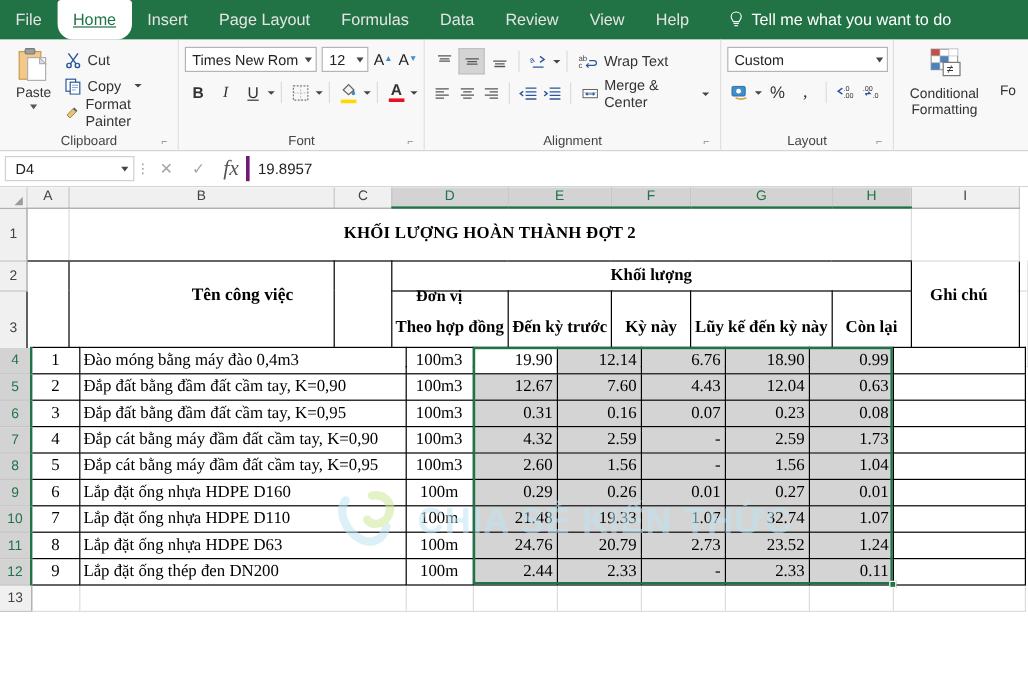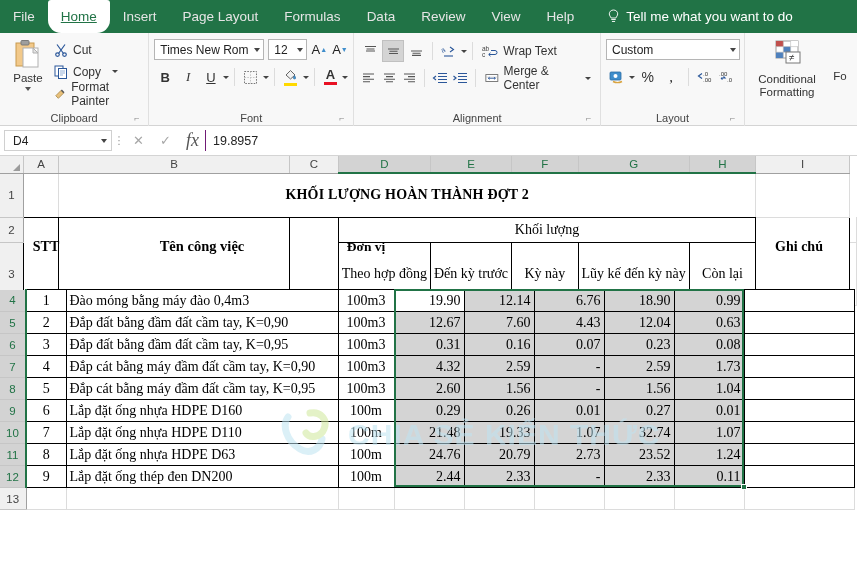--- a/index.html
+++ b/index.html
@@ -204,21 +204,21 @@
   }
   .fb-icons { display: flex; align-items: center; gap: 2px; }
   .fb-ic {
     width: 25px; height: 21px;
     display: flex; align-items: center; justify-content: center;
     color: #a6a6a6; font-size: 13px; cursor: pointer;
   }
   .fb-ic.fx { color: #555; font-style: italic; font-family: "Liberation Serif", serif; font-size: 18px; }
   .fb-input {
     flex: 1; height: 21px;
-    border-left: 1px solid #701a75;
+    border-left: 3px solid #701a75;
     display: flex; align-items: center;
     padding-left: 7px;
     font-size: 12.5px; color: #222;
     cursor: text;
   }
 
   
   .gridwrap { position: relative; width: 857px; height: 408px; background: #fff; overflow: hidden; }
   table.grid { border-collapse: collapse; table-layout: fixed; }
   .colhdr-row td, .colhdr-row th {
@@ -285,21 +285,21 @@
   .tb-r { border-right: 1px solid #000 !important; }
   .tb-t { border-top: 1px solid #000 !important; }
   .tb-b { border-bottom: 1px solid #000 !important; }
   .ctr { text-align: center; }
   .rgt { text-align: right; padding-right: 7px; }
   .lft { text-align: left; padding-left: 5px; }
   .bold { font-weight: bold; }
   .sel { background: #d4d4d4 !important; }
   .active-cell { background: #ffffff !important; }
   .title-cell { font-weight: bold; font-size: 15px; letter-spacing: .2px; }
-  .hdr-cell { font-weight: normal; font-size: 13.5px; line-height: 15px; white-space: normal; }
+  .hdr-cell { font-weight: bold; font-size: 13.5px; line-height: 15px; white-space: normal; }
 
   
   .selbox {
     position: absolute;
     border: 2px solid #217346;
     pointer-events: none;
     z-index: 5;
   }
   .selhandle {
     position: absolute;
@@ -664,22 +664,20 @@
       <td class="cell tb hdr-cell ctr">Theo hợp đồng</td>
       <td class="cell tb hdr-cell ctr">Đến kỳ trước</td>
       <td class="cell tb hdr-cell ctr">Kỳ này</td>
       <td class="cell tb hdr-cell ctr">Lũy kế đến kỳ này</td>
       <td class="cell tb hdr-cell ctr">Còn lại</td>
       <td class="cell"></td>
     </tr>
   </tbody>
     </table>
 
-  <div style="position:absolute;left:26px;top:48px;width:40px;height:85px;display:flex;align-items:center;justify-content:center;
-              font-family:'Liberation Serif',serif;font-weight:bold;font-size:14px;pointer-events:none;z-index:3">STT</div>
   <div style="position:absolute;left:66px;top:48px;width:272px;height:85px;display:flex;align-items:center;justify-content:center;
               font-family:'Liberation Serif',serif;font-weight:bold;font-size:14.5px;pointer-events:none;z-index:3">Tên công việc</div>
   <div style="position:absolute;left:338px;top:48px;width:56px;height:85px;display:flex;align-items:center;justify-content:center;
               font-family:'Liberation Serif',serif;font-weight:bold;font-size:13.5px;pointer-events:none;z-index:3">Đơn vị</div>
   <div style="position:absolute;left:744px;top:48px;width:110px;height:85px;display:flex;align-items:center;justify-content:center;
               font-family:'Liberation Serif',serif;font-weight:bold;font-size:14px;pointer-events:none;z-index:3">Ghi chú</div>
 
   <table class="grid" style="position:absolute;left:0;top:133px">
     <colgroup>
       <col style="width:26px">

